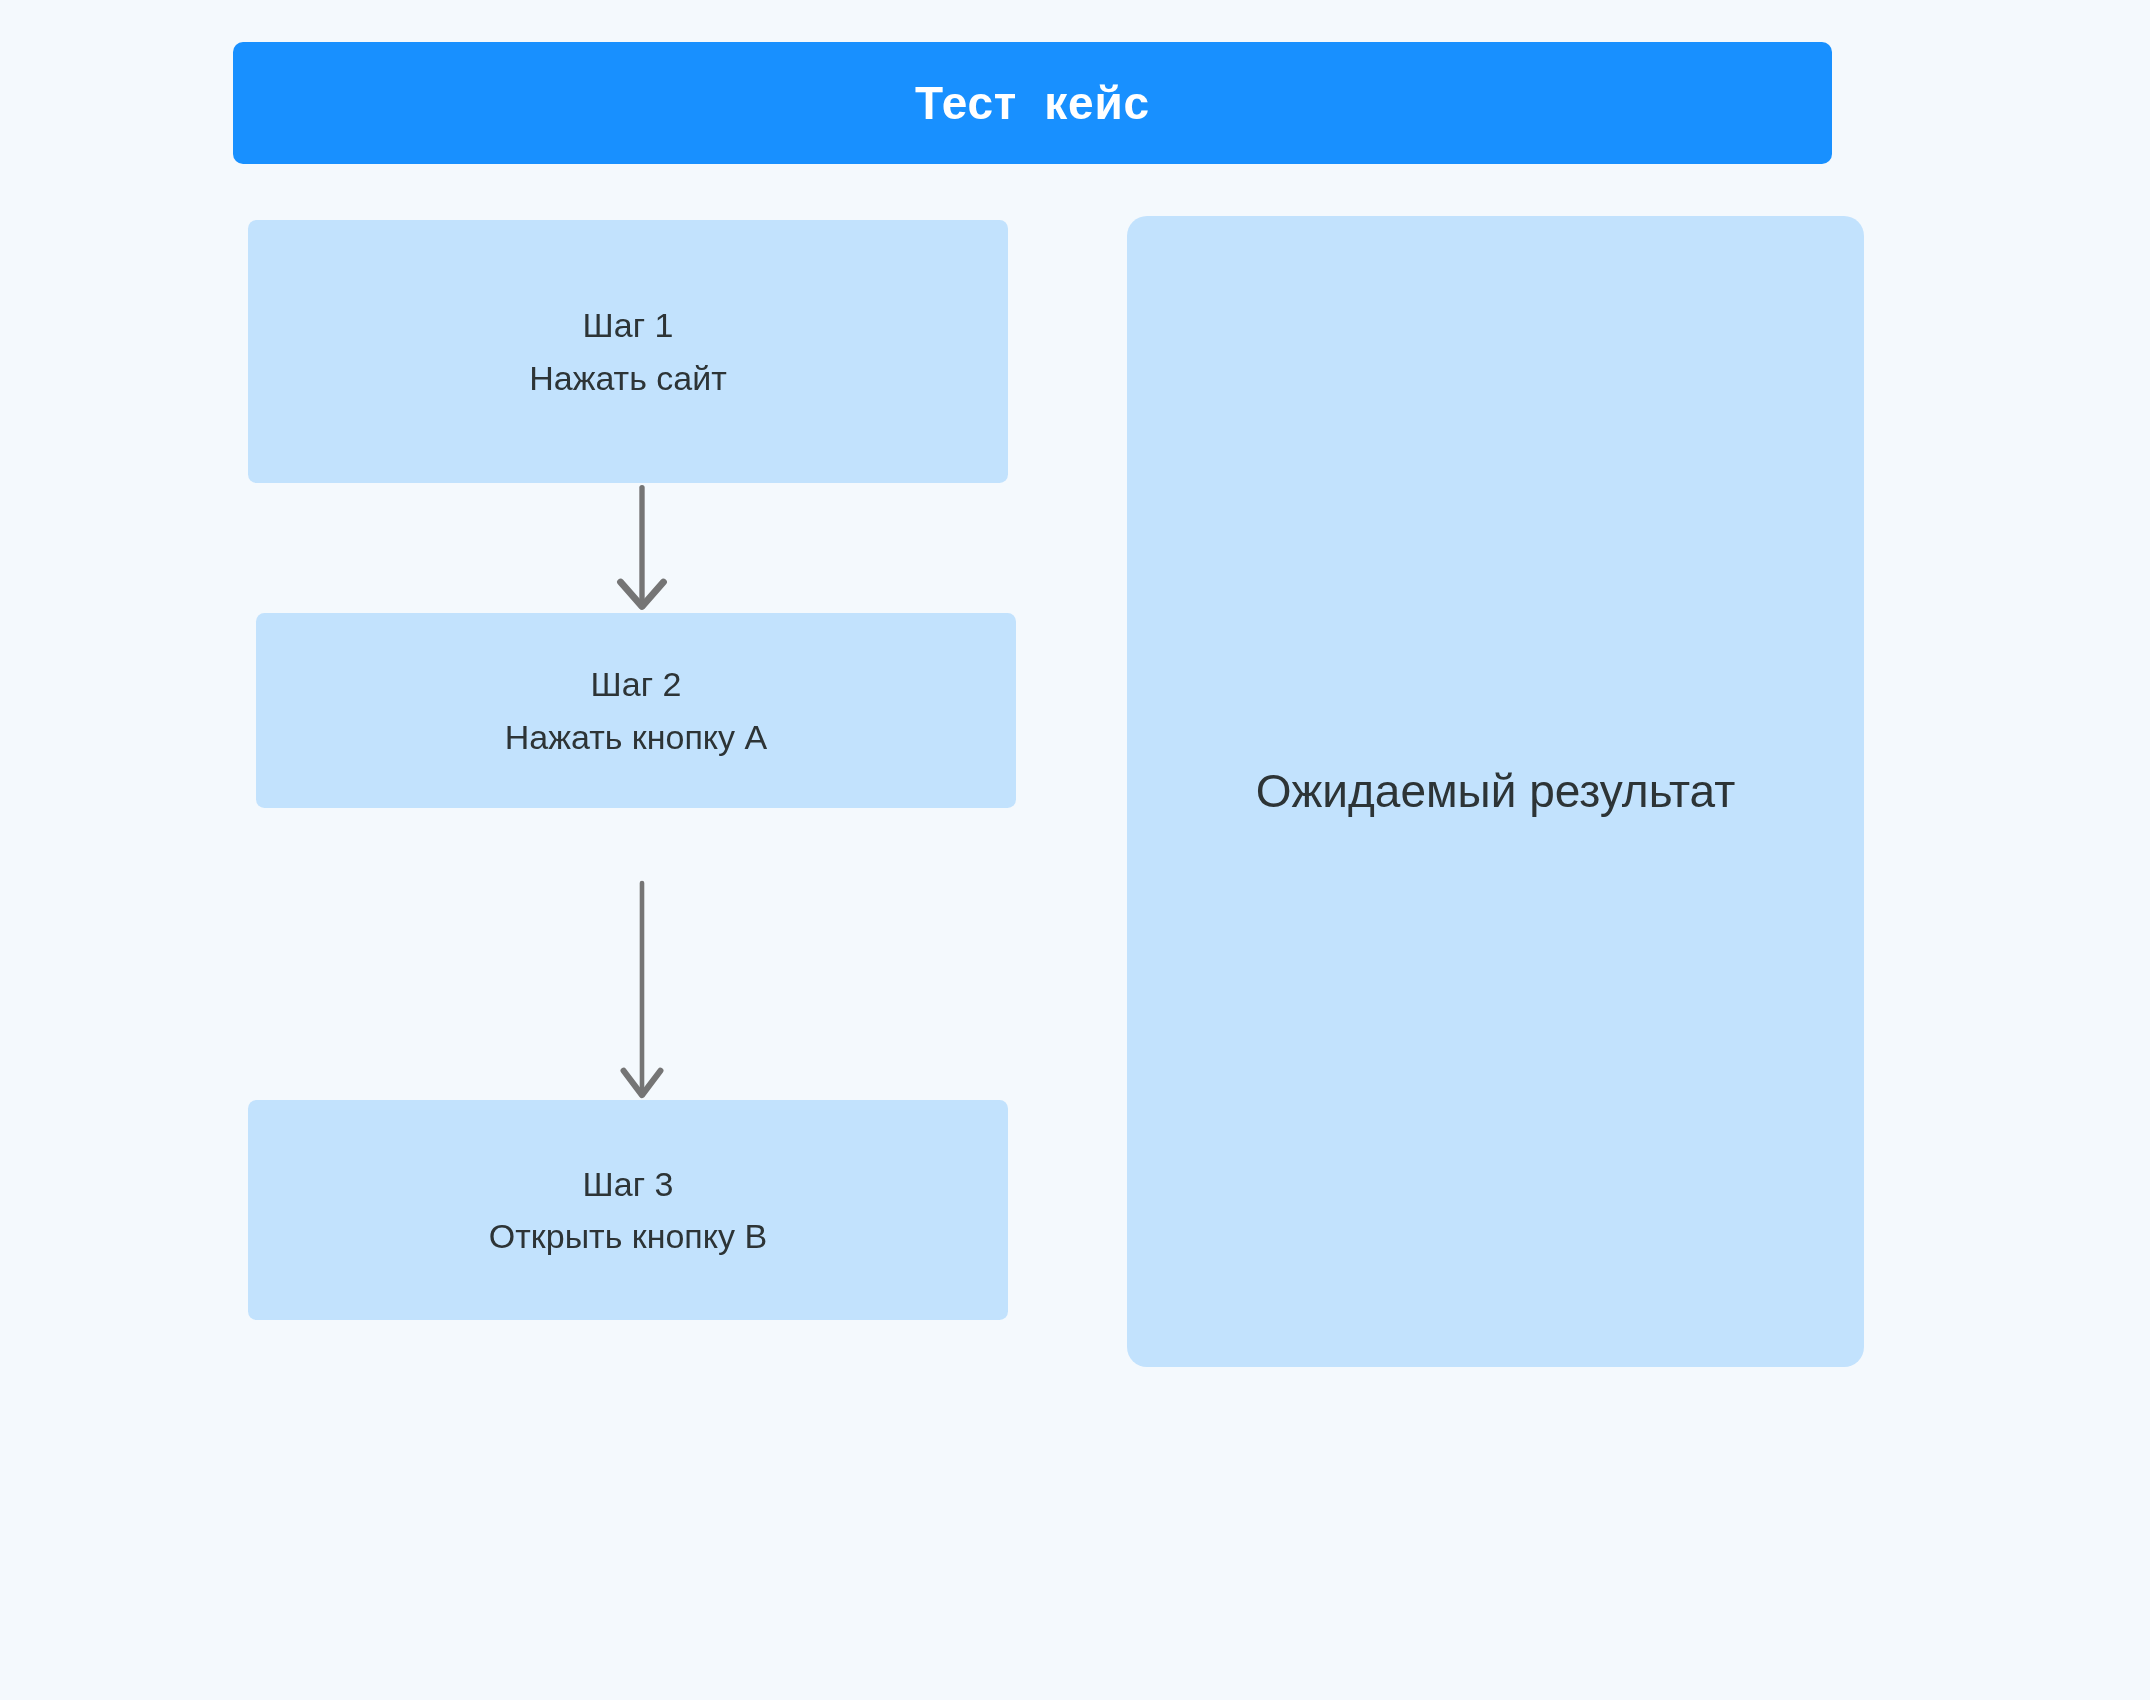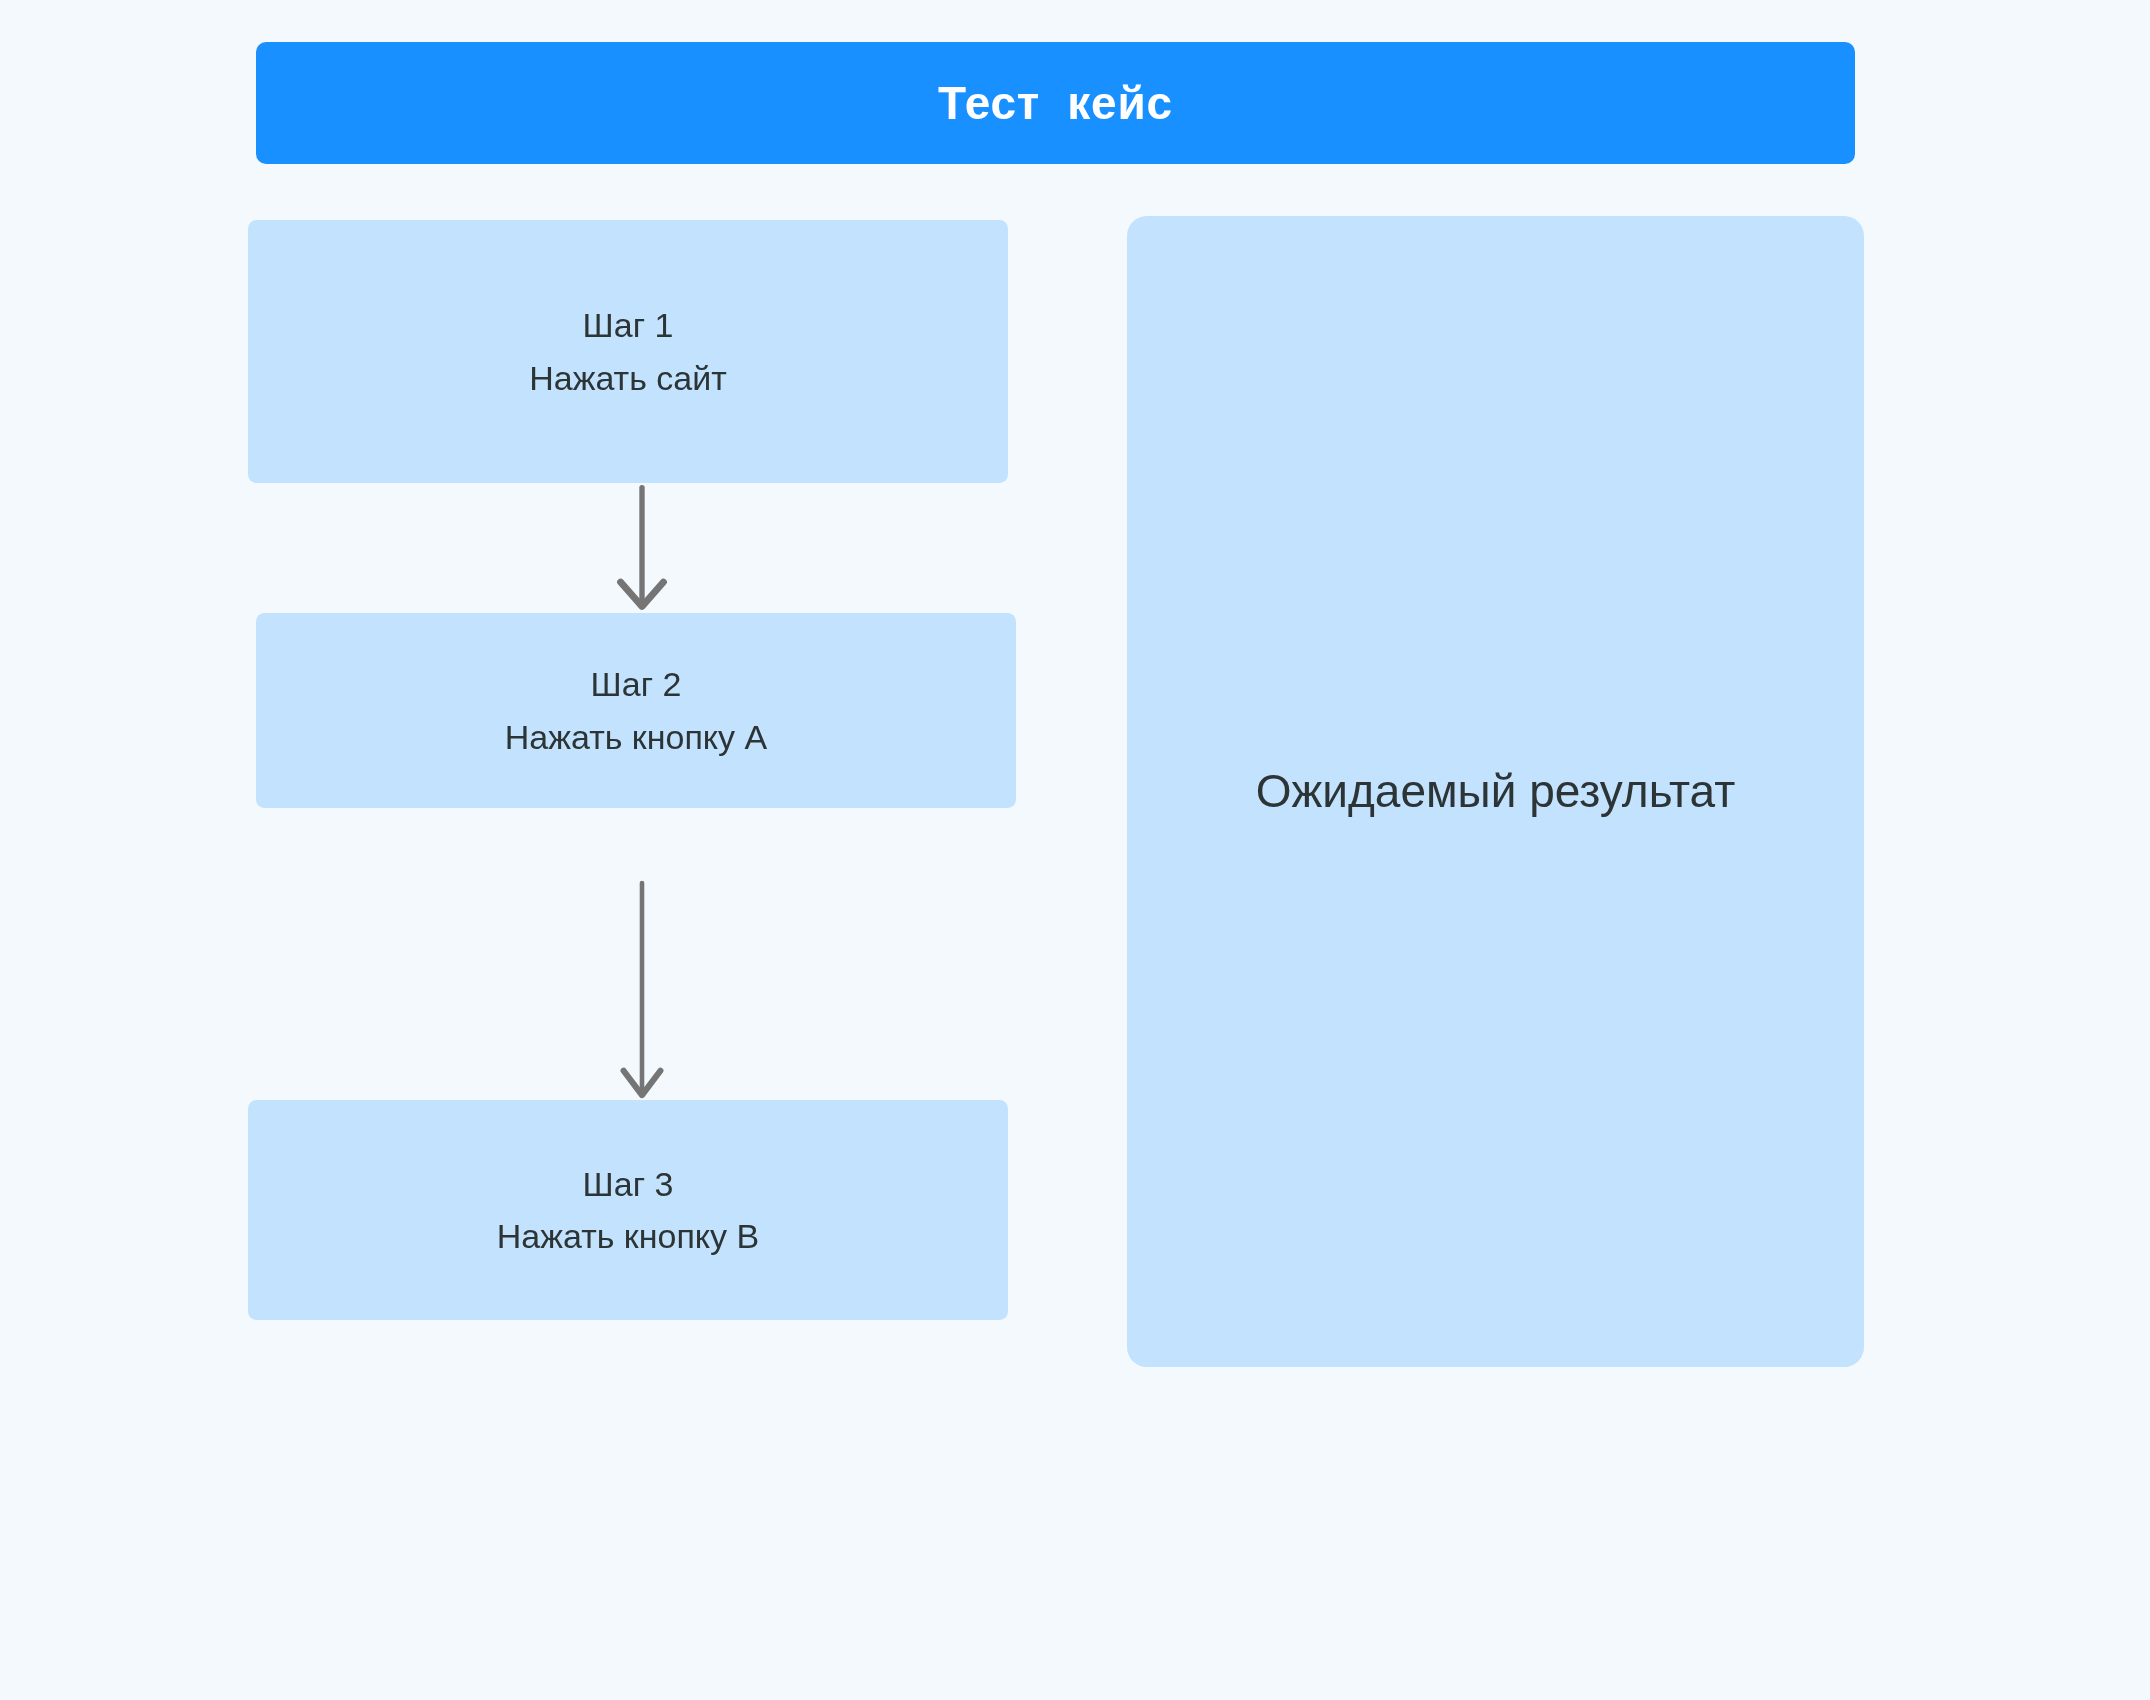--- a/index.html
+++ b/index.html
@@ -16,21 +16,21 @@
   }
 
   #diagram-root {
     position: absolute;
     inset: 0;
   }
 
   
   .header-bar {
     position: absolute;
-    left: 256px;
+    left: 233px;
     top: 42px;
     width: 1599px;
     height: 122px;
     background: #1890ff;
     border-radius: 10px;
     display: flex;
     align-items: center;
     justify-content: center;
   }
   .header-title {
@@ -126,21 +126,21 @@
 
   <div class="connector c2">
     <svg viewBox="0 0 120 291" preserveAspectRatio="none">
       <line x1="60" y1="4" x2="60" y2="280" stroke="#757575" stroke-width="6" stroke-linecap="round"></line>
       <polyline points="36,250 60,282 84,250" fill="none" stroke="#757575" stroke-width="8" stroke-linecap="round" stroke-linejoin="round"></polyline>
     </svg>
   </div>
 
   <div class="step-box s3">
     <span class="step-line title">Шаг 3</span>
-    <span class="step-line">Нажать кнопку B</span>
+    <span class="step-line">Открыть кнопку B</span>
   </div>
 
   <div class="result-panel">
     <span class="result-text">Ожидаемый результат</span>
   </div>
 
 </div>
 
 
 </body></html>

